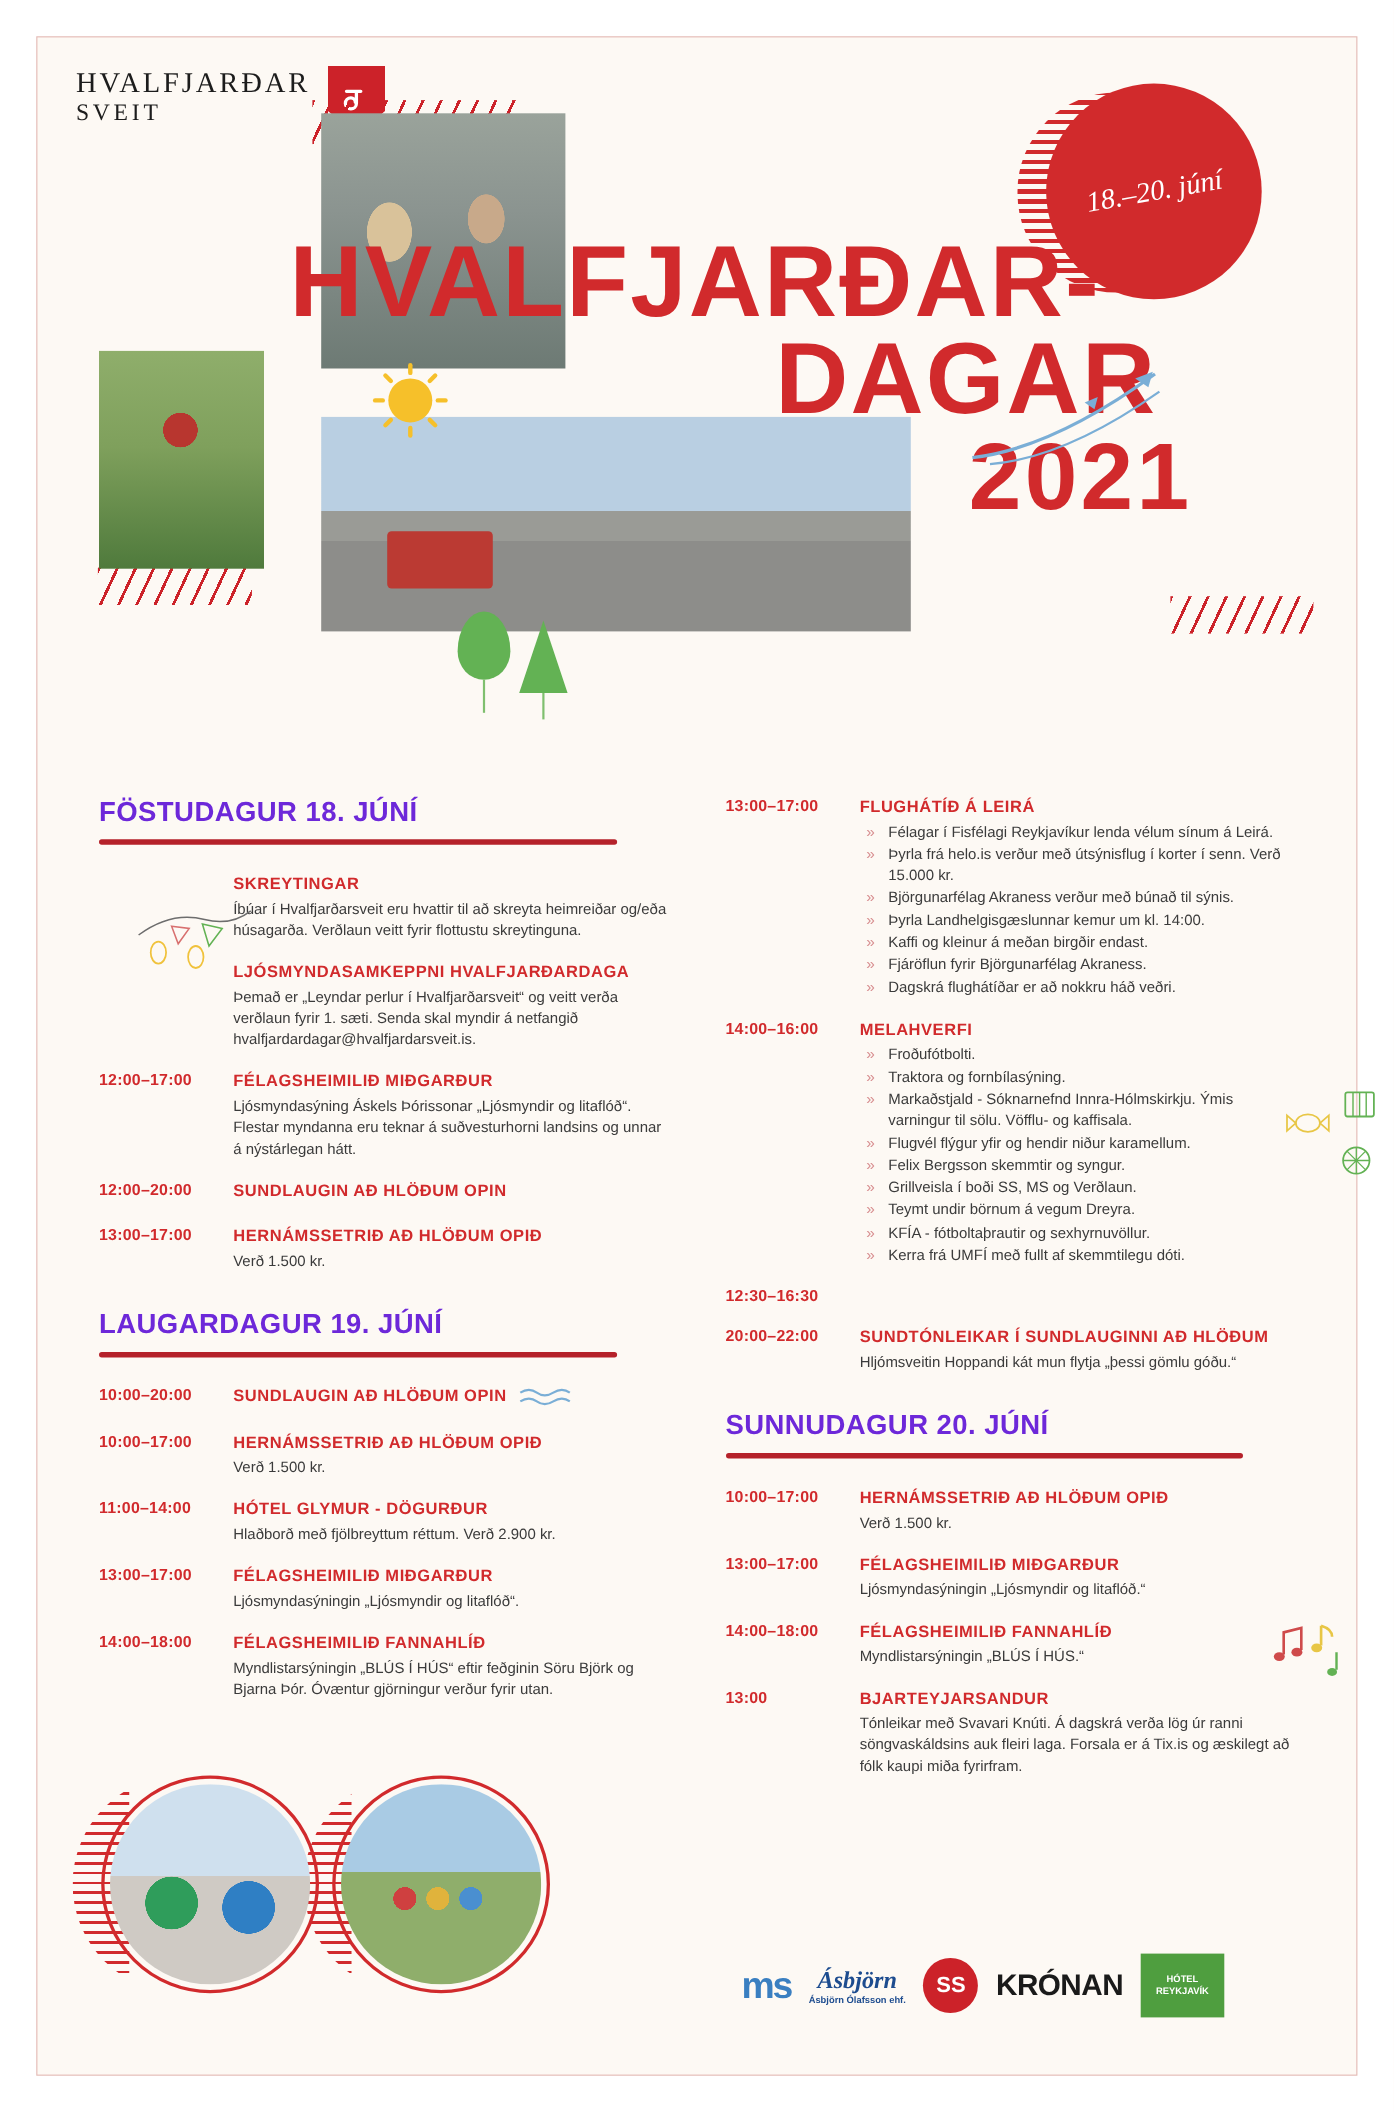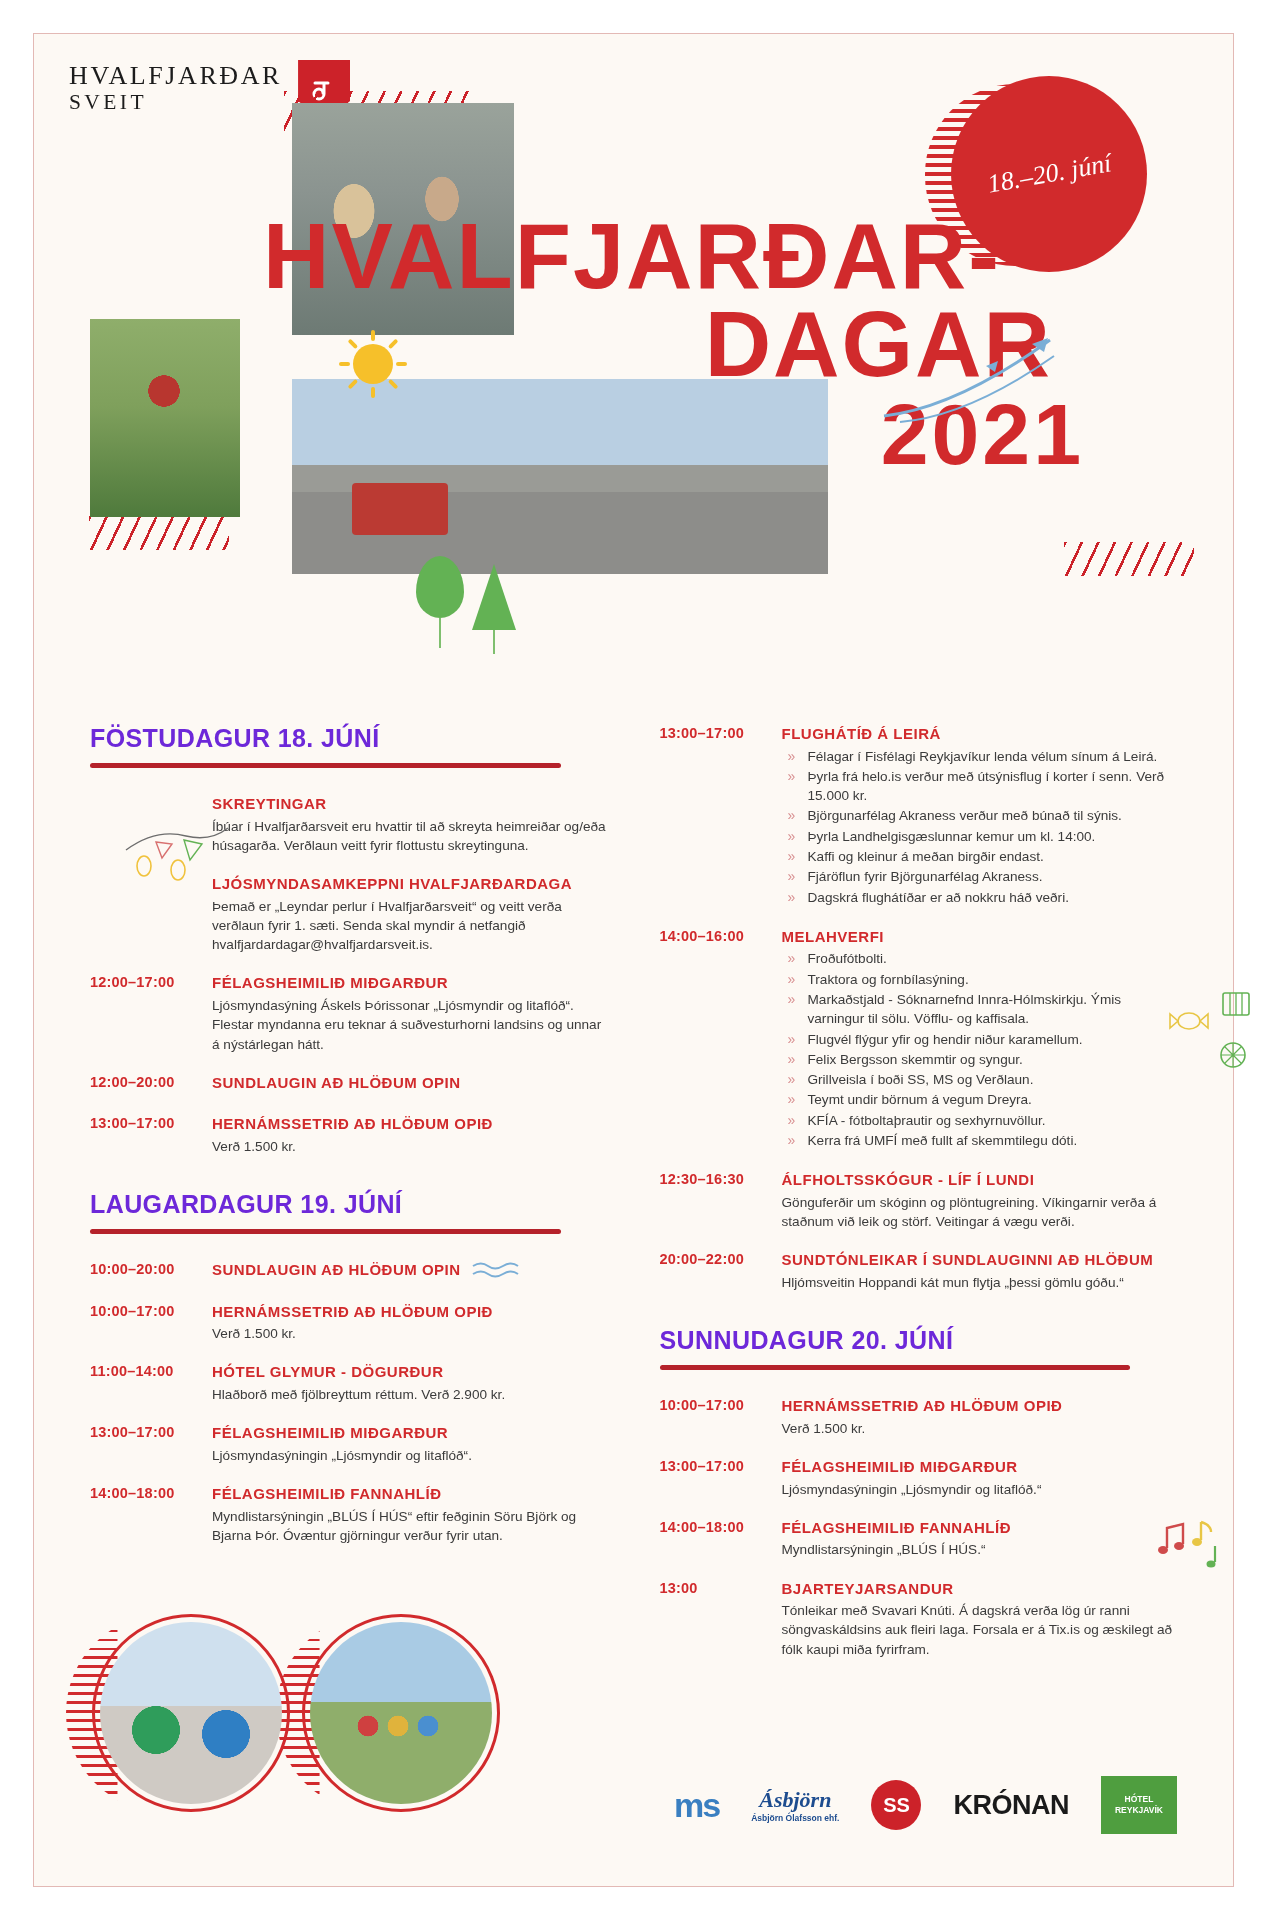--- a/index.html
+++ b/index.html
@@ -193,21 +193,21 @@
   .circ-hatch {
     position: absolute; width: 198px; height: 198px; border-radius: 50%;
     background-image: repeating-linear-gradient(0deg, #d12a2c 0 2.5px, transparent 2.5px 9px);
   }
   .ch-1 { left: -26px; top: 0; clip-path: inset(0 74% 0 0); }
   .ch-2 { left: 184px; top: 0; clip-path: inset(0 78% 0 0); }
 
   
   .sponsors {
     position: absolute; left: 640px; top: 1742px;
-    display: flex; align-items: center; gap: 32px;
+    display: flex; align-items: center; gap: 16px;
   }
   .sp { display: flex; align-items: center; justify-content: center; }
   .sp-ms { color: #3a7fc1; font-size: 34px; font-weight: 700; letter-spacing: -2px; }
   .sp-asbjorn { text-align: center; }
   .sp-asbjorn .b { font-family: "Liberation Serif", serif; font-style: italic;
     font-size: 22px; color: #1d4c8f; font-weight: 700; }
   .sp-asbjorn .s { font-size: 8.5px; color: #1d4c8f; font-weight: 700; }
   .sp-ss { width: 50px; height: 50px; border-radius: 50%; background: #cc2229;
     color: #fff; font-size: 20px; font-weight: 700; display: flex;
     align-items: center; justify-content: center; }
@@ -441,24 +441,20 @@
               <svg width="32" height="32" viewBox="0 0 32 32" aria-hidden="true">
                 <circle cx="16" cy="16" r="12" fill="none" stroke="#63b254" stroke-width="1.6"></circle>
                 <path d="M16 4 v24 M4 16 h24 M7.5 7.5 l17 17 M24.5 7.5 l-17 17" stroke="#63b254" stroke-width="1.2"></path>
               </svg>
             </span>
           </div>
         </div>
 
         <div class="ev">
           <div class="ev-time">12:30–16:30</div>
-          <div class="ev-body">
-            <div class="ev-title">ÁLFHOLTSSKÓGUR - LÍF Í LUNDI</div>
-            <div class="ev-desc">Gönguferðir um skóginn og plöntugreining. Víkingarnir verða á staðnum við leik og störf. Veitingar á vægu verði.</div>
-          </div>
         </div>
 
         <div class="ev">
           <div class="ev-time">20:00–22:00</div>
           <div class="ev-body">
             <div class="ev-title">SUNDTÓNLEIKAR Í SUNDLAUGINNI AÐ HLÖÐUM</div>
             <div class="ev-desc">Hljómsveitin Hoppandi kát mun flytja „þessi gömlu góðu.“</div>
           </div>
         </div>
       </div>

